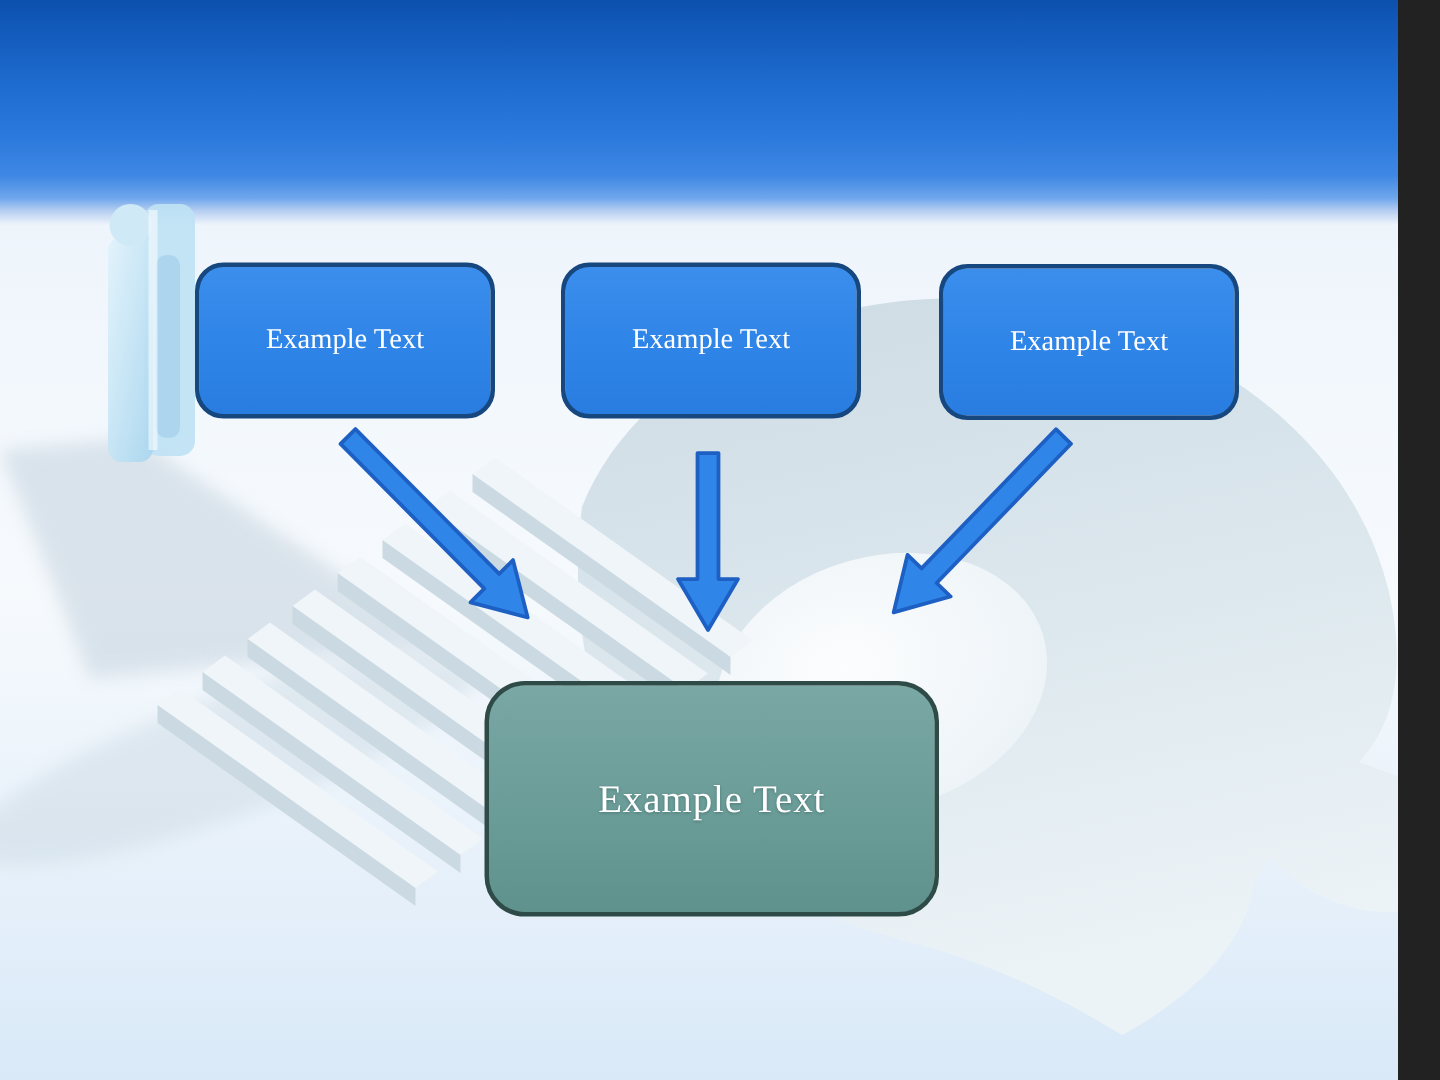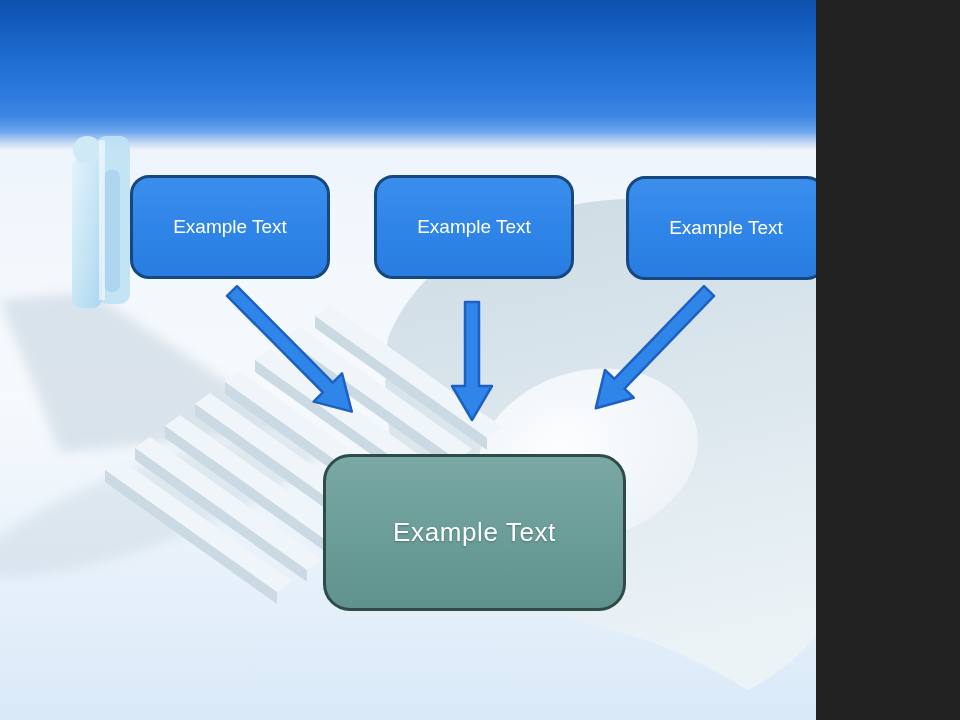--- a/index.html
+++ b/index.html
@@ -1,18 +1,18 @@
 <!DOCTYPE html>
 <html><head>
 <meta charset="utf-8">
 <style>
   html,body{margin:0;padding:0;background:#222;}
   .slide{
-    position:relative;width:816px;height:720px;overflow:hidden;
-    font-family:Liberation Sans, sans-serif;
+    position:relative;width:932px;height:720px;overflow:hidden;
+    font-family:Liberation Serif, serif;
     background:linear-gradient(180deg,#e8f0f9 0%,#f3f8fd 38%,#f6fafd 55%,#e6f0fa 82%,#d9e9f8 100%);
   }
   
   .title-bar{
     position:absolute;left:0;top:0;width:960px;height:150px;z-index:1;
     background:linear-gradient(180deg,
       #0d50ad 0%, #1158b8 10%, #1e6ccf 38%, #2c7add 62%,
       #3f87e4 78%, #6ea6ec 88%, #b9d0f2 94%, rgba(223,233,247,0) 100%);
   }
   .slide-title{

